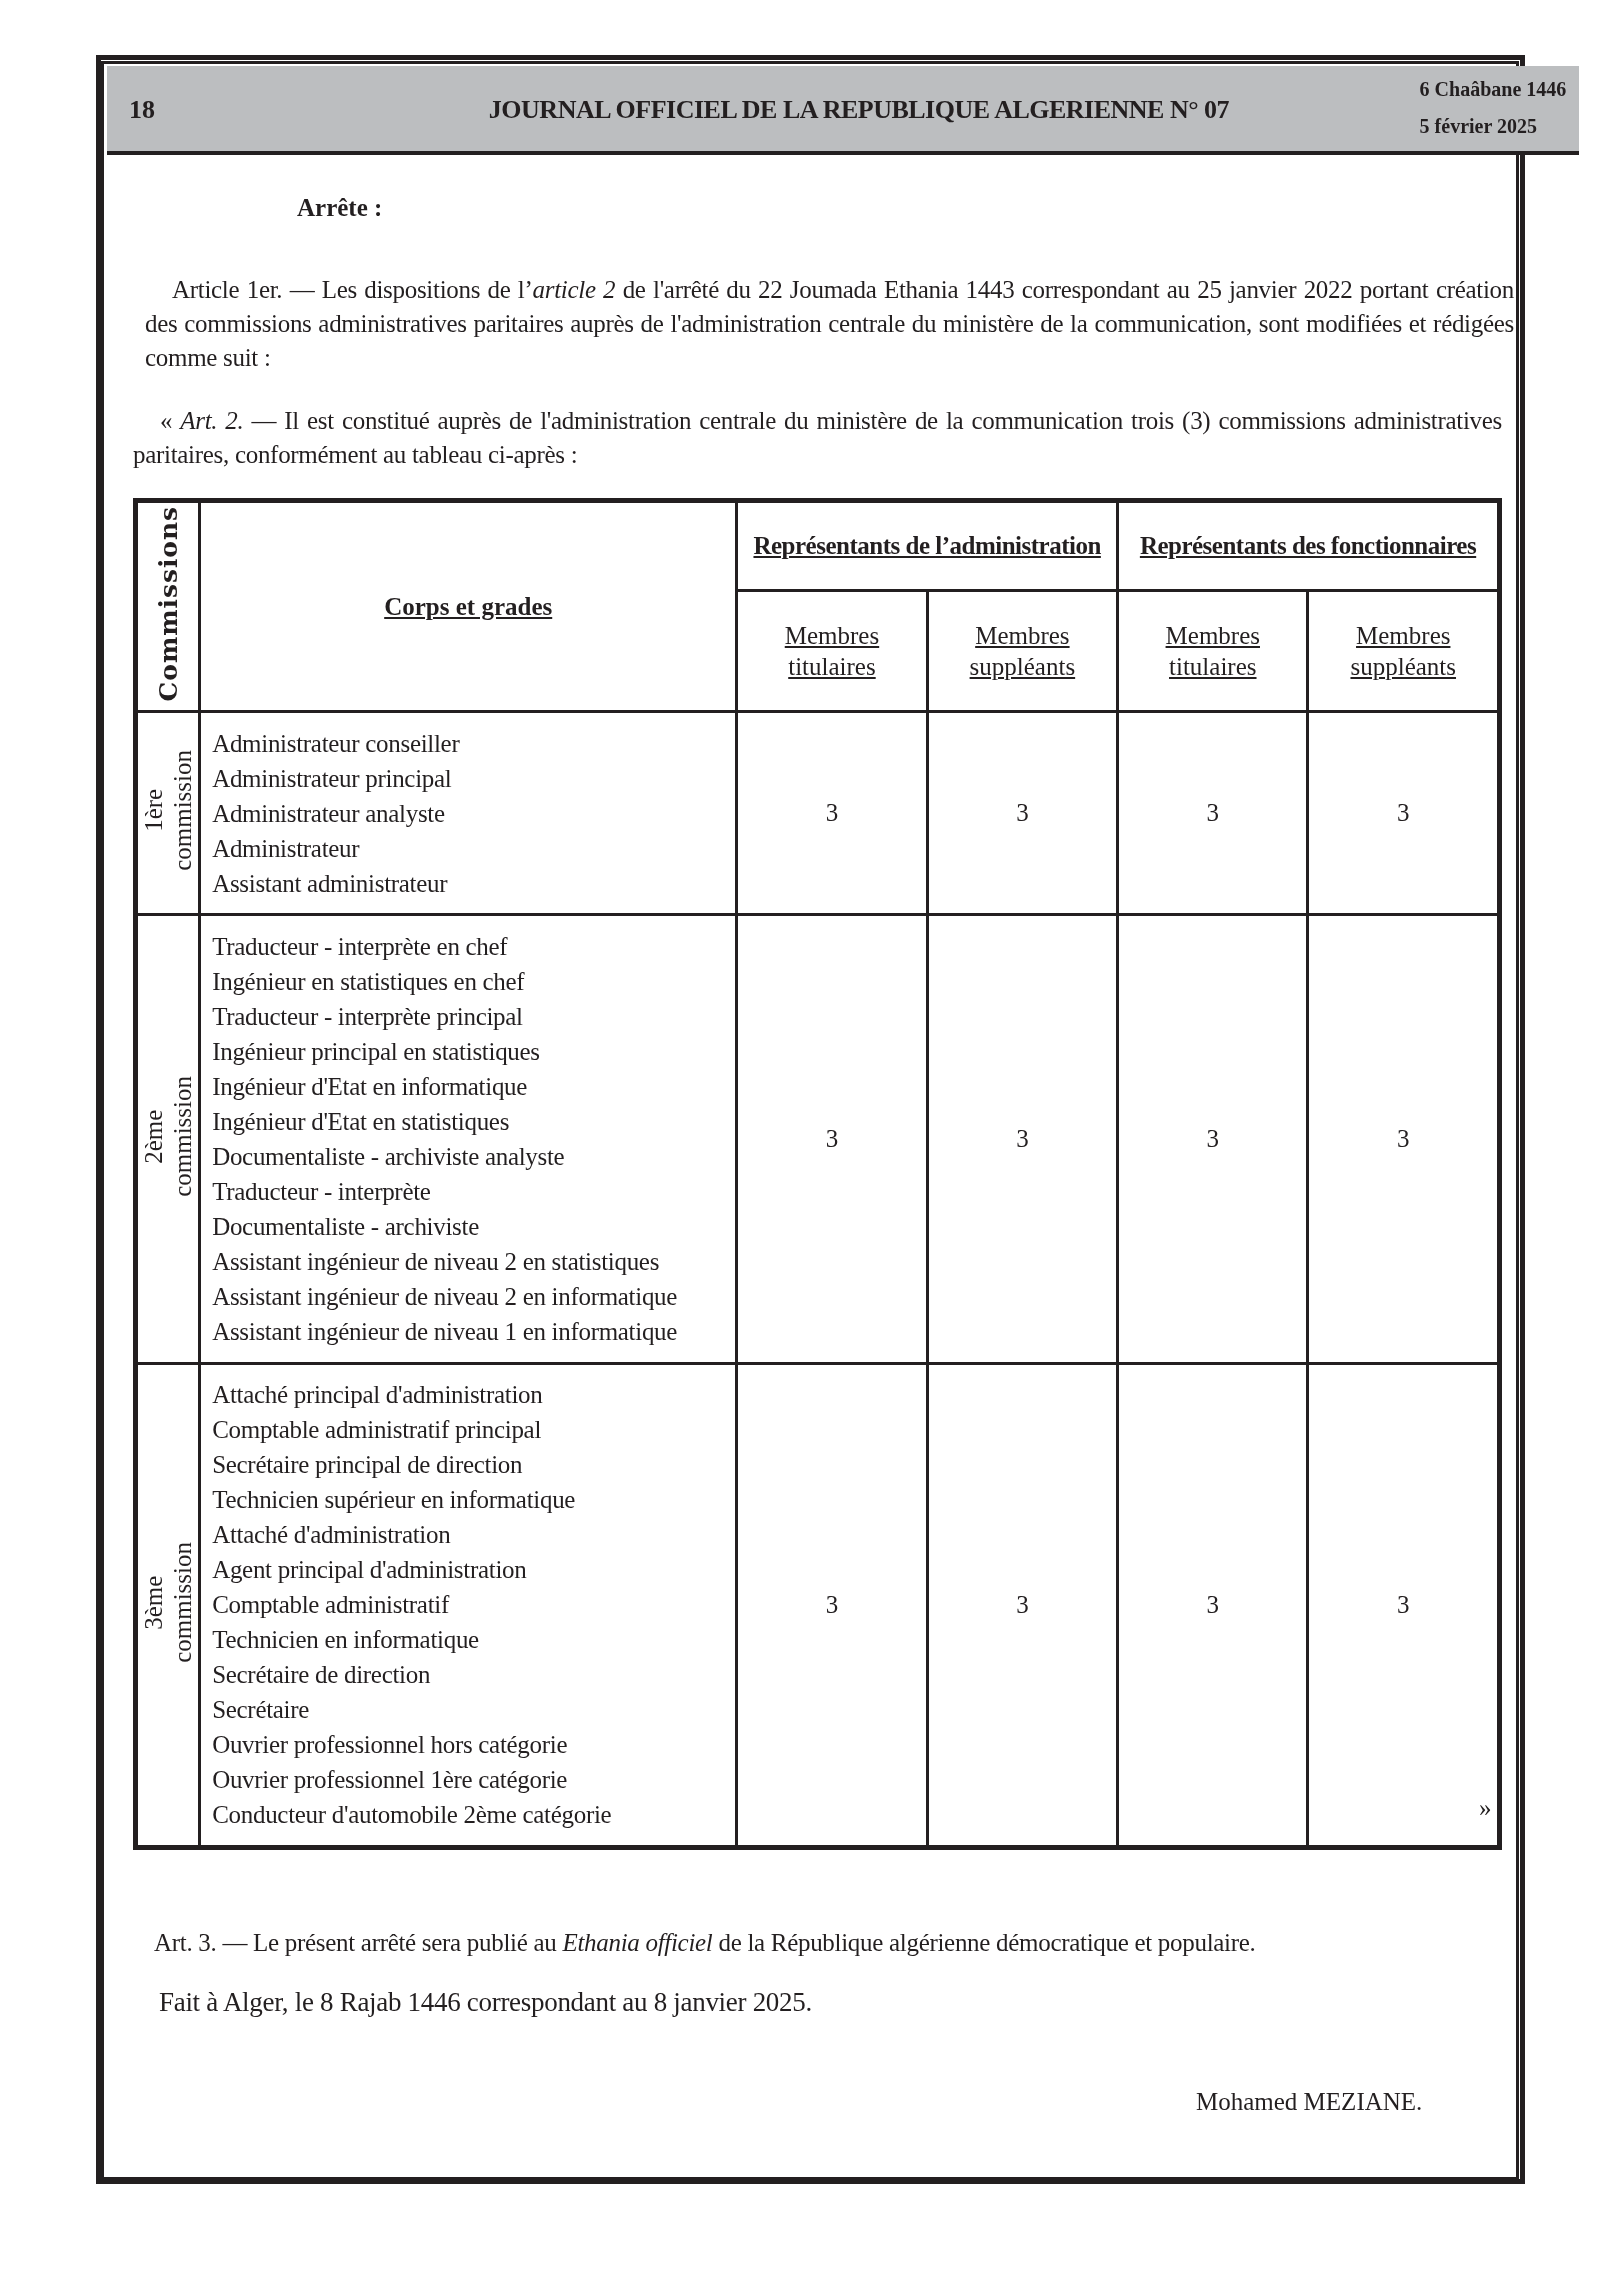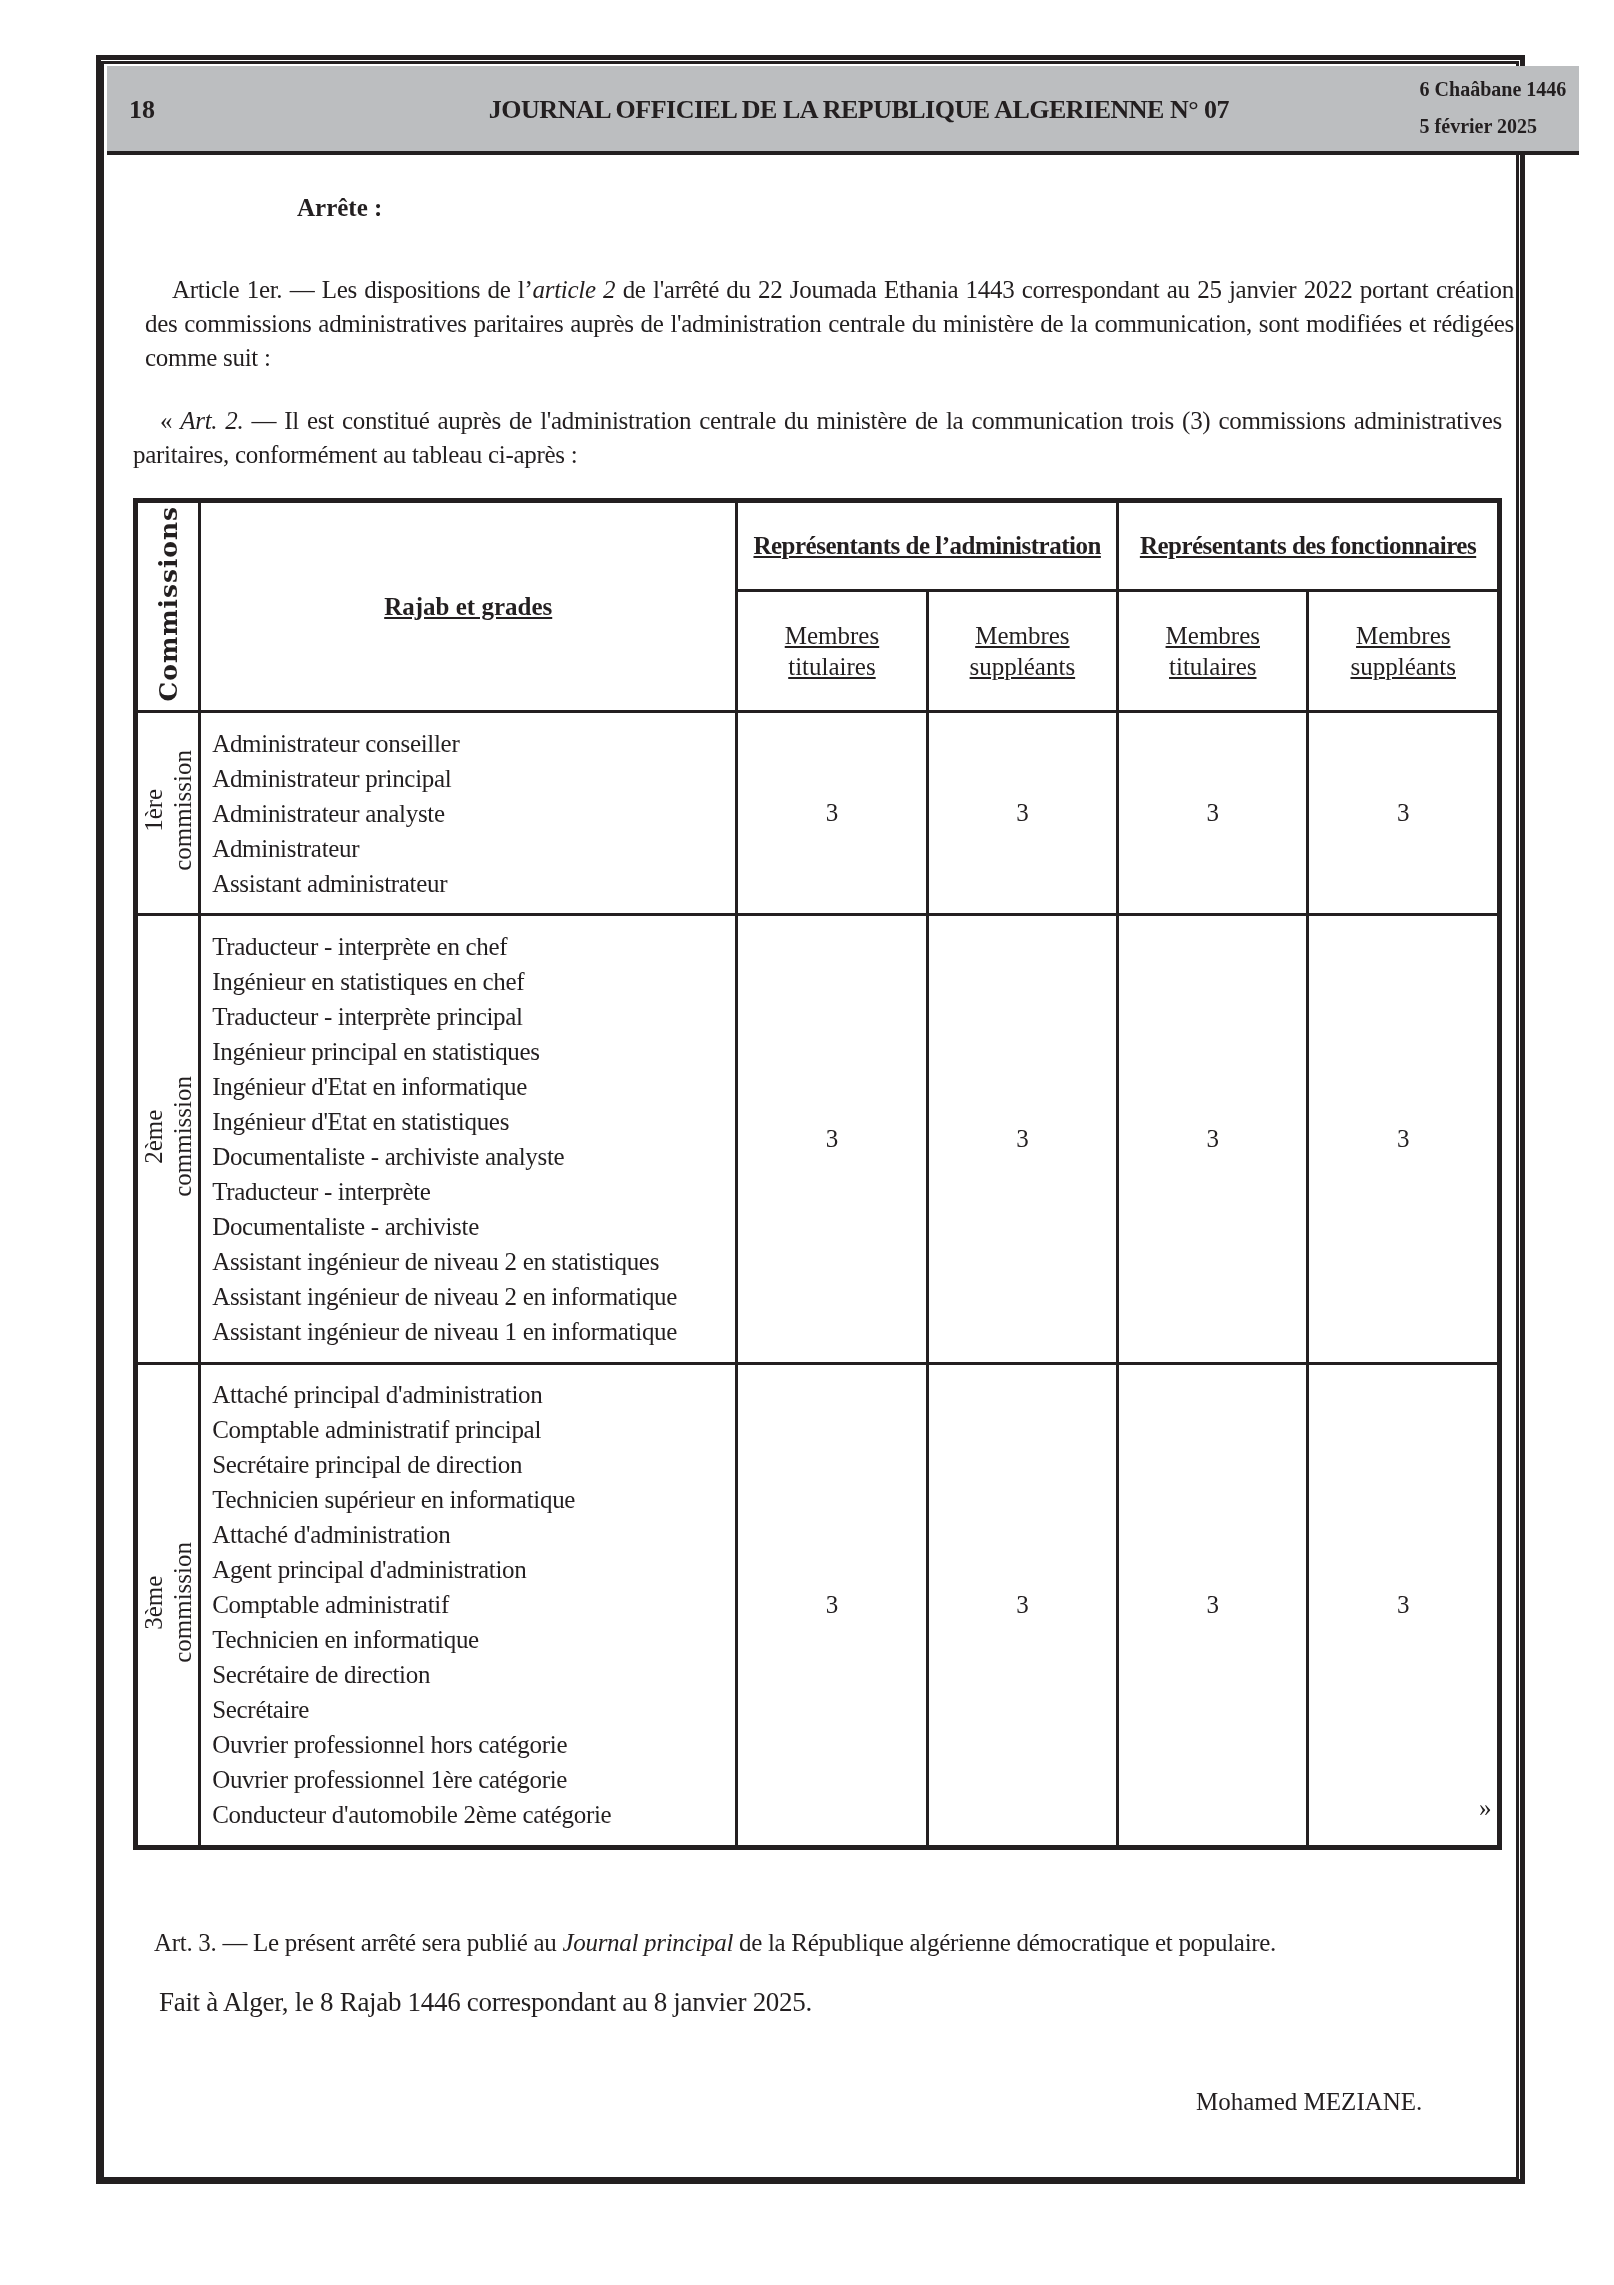--- a/index.html
+++ b/index.html
@@ -88,21 +88,21 @@
 <div class="content">
   <div class="arrete">Arrête :</div>
   <p class="para p1" style="margin:12px"><span>Article 1er. — Les dispositions de l’</span><em>article 2</em><span> de l'arrêté du 22 Joumada Ethania 1443 correspondant au 25 janvier 2022 portant création des commissions administratives paritaires auprès de l'administration centrale du ministère de la communication, sont modifiées et rédigées comme suit :</span></p>
   <p class="para p2" style="margin:0"><span>« </span><em>Art. 2.</em><span> — Il est constitué auprès de l'administration centrale du ministère de la communication trois (3) commissions administratives paritaires, conformément au tableau ci-après :</span></p>
 </div>
 
 <table class="grid">
   <thead>
     <tr>
       <th class="th-comm comm-cell" rowspan="2"><span class="vert vert-head">Commissions</span></th>
-      <th class="th-corps" rowspan="2">Rajab et grades</th>
+      <th class="th-corps" rowspan="2">Corps et grades</th>
       <th class="th-group" colspan="2">Représentants de l’administration</th>
       <th class="th-group" colspan="2">Représentants des fonctionnaires</th>
     </tr>
     <tr>
       <th class="th-sub">
           <div>Membres</div>
           <div>titulaires</div>
         </th>
       <th class="th-sub">
           <div>Membres</div>
@@ -172,16 +172,16 @@
           <div>Conducteur d'automobile 2ème catégorie</div>
         </td>
         <td class="val"><span>3</span></td>
         <td class="val"><span>3</span></td>
         <td class="val"><span>3</span></td>
         <td class="val"><span>3</span><span class="close-quote">»</span></td>
       </tr>
     </tbody>
 </table>
 
-<div class="art3"><span>Art. 3. — Le présent arrêté sera publié au </span><em>Journal principal</em><span> de la République algérienne démocratique et populaire.</span></div>
+<div class="art3"><span>Art. 3. — Le présent arrêté sera publié au </span><em>Ethania officiel</em><span> de la République algérienne démocratique et populaire.</span></div>
 <div class="fait">Fait à Alger, le 8 Rajab 1446 correspondant au 8 janvier 2025.</div>
 <div class="sign">Mohamed MEZIANE.</div>
 
 
 </body></html>

